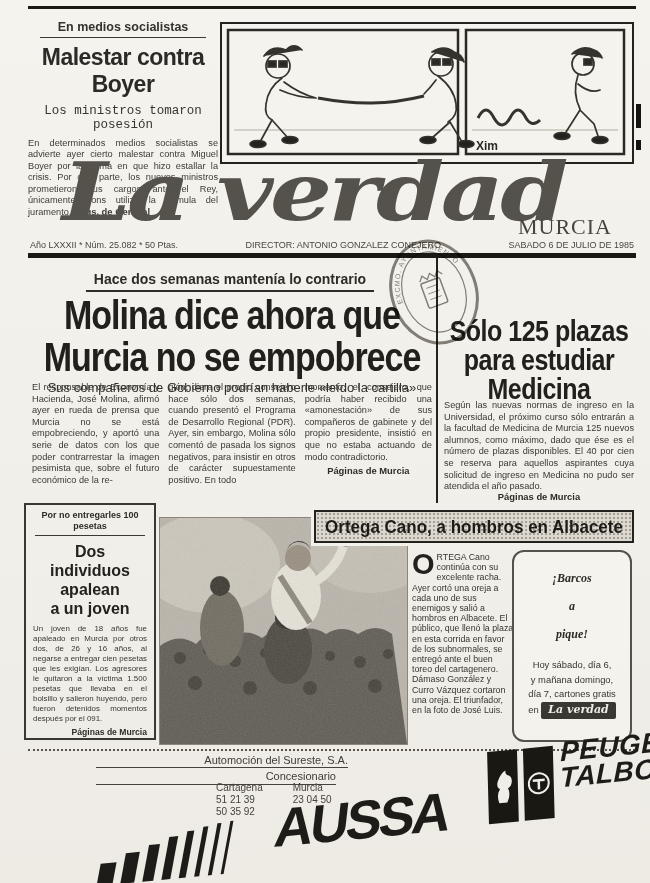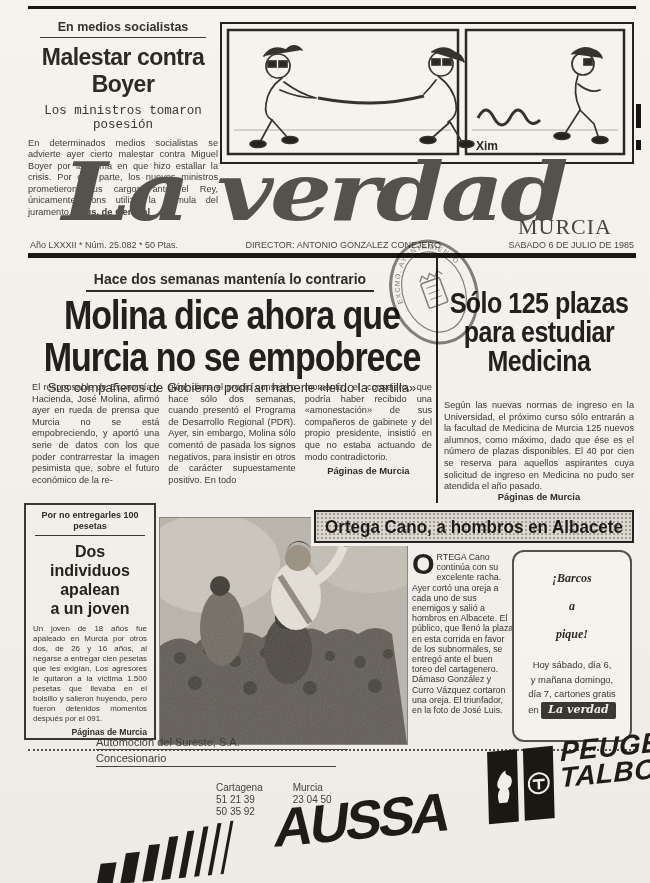--- a/index.html
+++ b/index.html
@@ -187,21 +187,21 @@
     <div class="m-col jtext">El responsable de Economía y Hacienda, José Molina, afirmó ayer en rueda de prensa que Murcia no se está empobreciendo, y aportó una serie de datos con los que poder contrarrestar la imagen pesimista que, sobre el futuro económico de la re-</div>
     <div class="m-col jtext">gión, diera el propio consejero hace sólo dos semanas, cuando presentó el Programa de Desarrollo Regional (PDR). Ayer, sin embargo, Molina sólo comentó de pasada los signos negativos, para insistir en otros de carácter supuestamente positivo. En todo</div>
     <div class="m-col jtext">
       <span>momento, el consejero, que podría haber recibido una «amonestación» de sus compañeros de gabinete y del propio presidente, insistió en que no estaba actuando de modo contradictorio.</span>
       <span class="pgref">Páginas de Murcia</span>
     </div>
   </div>
 
   <div class="abs" style="left:436px;top:258px;width:1.5px;height:245px;background:#23221e;"></div>
 
-  <div class="abs" style="left:446px;top:289px;width:186px;">
+  <div class="abs" style="left:446px;top:317px;width:186px;">
     <div class="med-head">Sólo 125 plazas</div>
     <div class="med-head">para estudiar</div>
     <div class="med-head">Medicina</div>
   </div>
   <div class="abs med-body jtext" style="left:444px;top:400px;width:190px;">Según las nuevas normas de ingreso en la Universidad, el próximo curso sólo entrarán a la facultad de Medicina de Murcia 125 nuevos alumnos, como máximo, dado que ése es el número de plazas disponibles. El 40 por cien se reserva para aquellos aspirantes cuya solicitud de ingreso en Medicina no pudo ser atendida el año pasado.</div>
   <div class="abs pgref" style="left:444px;top:489px;width:190px;">Páginas de Murcia</div>
 
   <div class="abs as-box" style="left:24px;top:503px;width:132px;height:237px;">
     <div class="as-kicker">Por no entregarles 100 pesetas</div>
     <div class="as-head">
@@ -276,21 +276,21 @@
       <div>día 7, cartones gratis</div>
       <div>
         <span>en</span>
         <span class="chip">La verdad</span>
       </div>
     </div>
   </div>
 
   <div class="abs dots" style="left:28px;top:749px;width:607px;"></div>
 
-  <div class="abs" style="left:96px;top:736px;">
+  <div class="abs" style="left:96px;top:754px;text-align:right;">
     <div class="ad-co">Automoción del Sureste, S.A.</div>
     <div class="ad-role">Concesionario</div>
   </div>
   <div class="abs ad-phones" style="left:216px;top:782px;">
     <div>
       <div>Cartagena</div>
       <div>51 21 39</div>
       <div>50 35 92</div>
     </div>
     <div>

